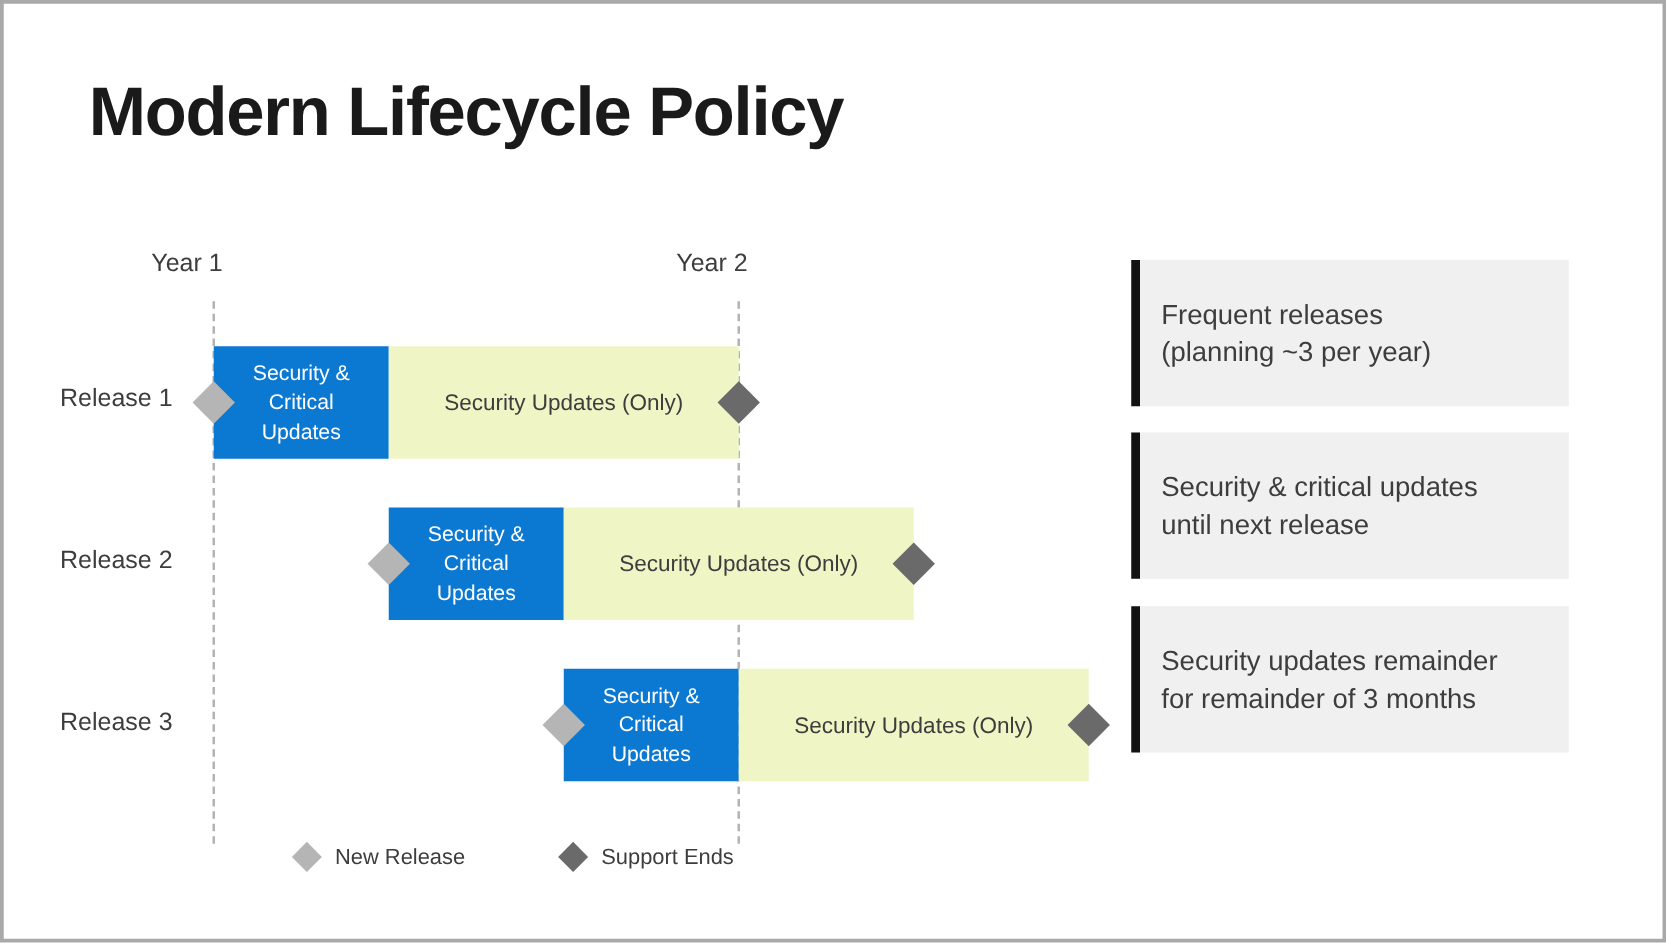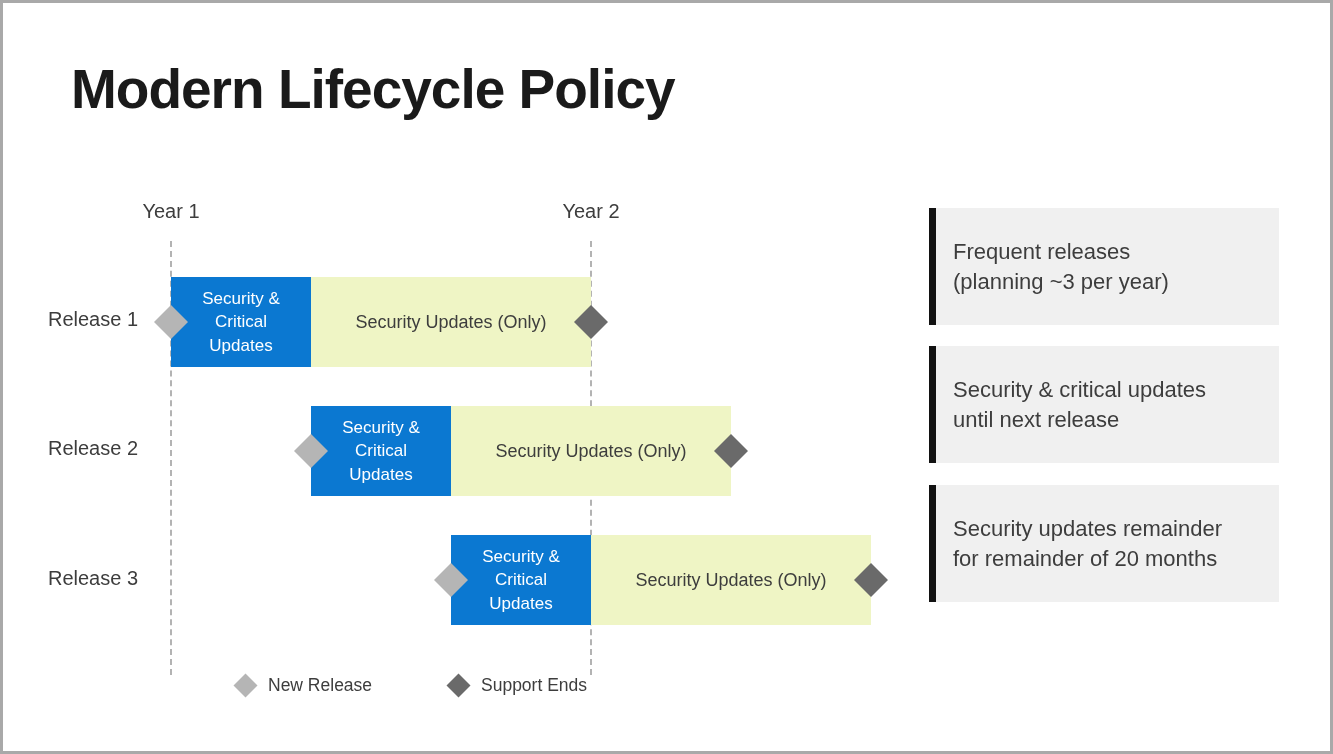--- a/index.html
+++ b/index.html
@@ -27,21 +27,21 @@
     overflow:hidden;
   }
   .page-title{
     position:absolute;left:68px;top:54px;
     font-size:55px;font-weight:700;letter-spacing:-1px;
     color:var(--title);
     white-space:nowrap;
   }
   .year-label{
     position:absolute;top:197px;width:100px;
-    text-align:center;font-size:20px;color:var(--text);
+    font-size:20px;color:var(--text);
   }
   .year-1{left:118px;}
   .year-2{left:538px;}
   .gridline{
     position:absolute;top:238px;height:434px;width:0;
     border-left:2px dashed var(--gridline);
     z-index:1;
   }
   .gridline-1{left:167px;}
   .gridline-2{left:587px;}
@@ -77,21 +77,21 @@
     position:absolute;top:672px;
     display:flex;align-items:center;gap:14px;
     font-size:17.5px;color:var(--text);
   }
   .legend-item .mini-diamond{
     width:17px;height:17px;transform:rotate(45deg);flex:0 0 17px;
   }
   .legend-new{left:234px;}
   .legend-support{left:447px;}
   .annotation-card{
-    position:absolute;left:926px;width:350px;height:117px;
+    position:absolute;left:902px;width:350px;height:117px;
     background:var(--annotation-bg);
     border-left:7px solid var(--annotation-accent);
     display:flex;flex-direction:column;justify-content:center;
     padding-left:17px;padding-right:10px;
     font-size:22px;line-height:30px;color:var(--text);
   }
   .annotation-1{top:205px;}
   .annotation-2{top:343px;}
   .annotation-3{top:482px;}
   .annotation-card span{display:block;}
@@ -144,16 +144,16 @@
   <div class="annotation-card annotation-1">
     <span>Frequent releases</span>
     <span>(planning ~3 per year)</span>
   </div>
   <div class="annotation-card annotation-2">
     <span>Security &amp; critical updates</span>
     <span>until next release</span>
   </div>
   <div class="annotation-card annotation-3">
     <span>Security updates remainder</span>
-    <span>for remainder of 20 months</span>
+    <span>for remainder of 3 months</span>
   </div>
 
 </div>
 
 </body></html>

